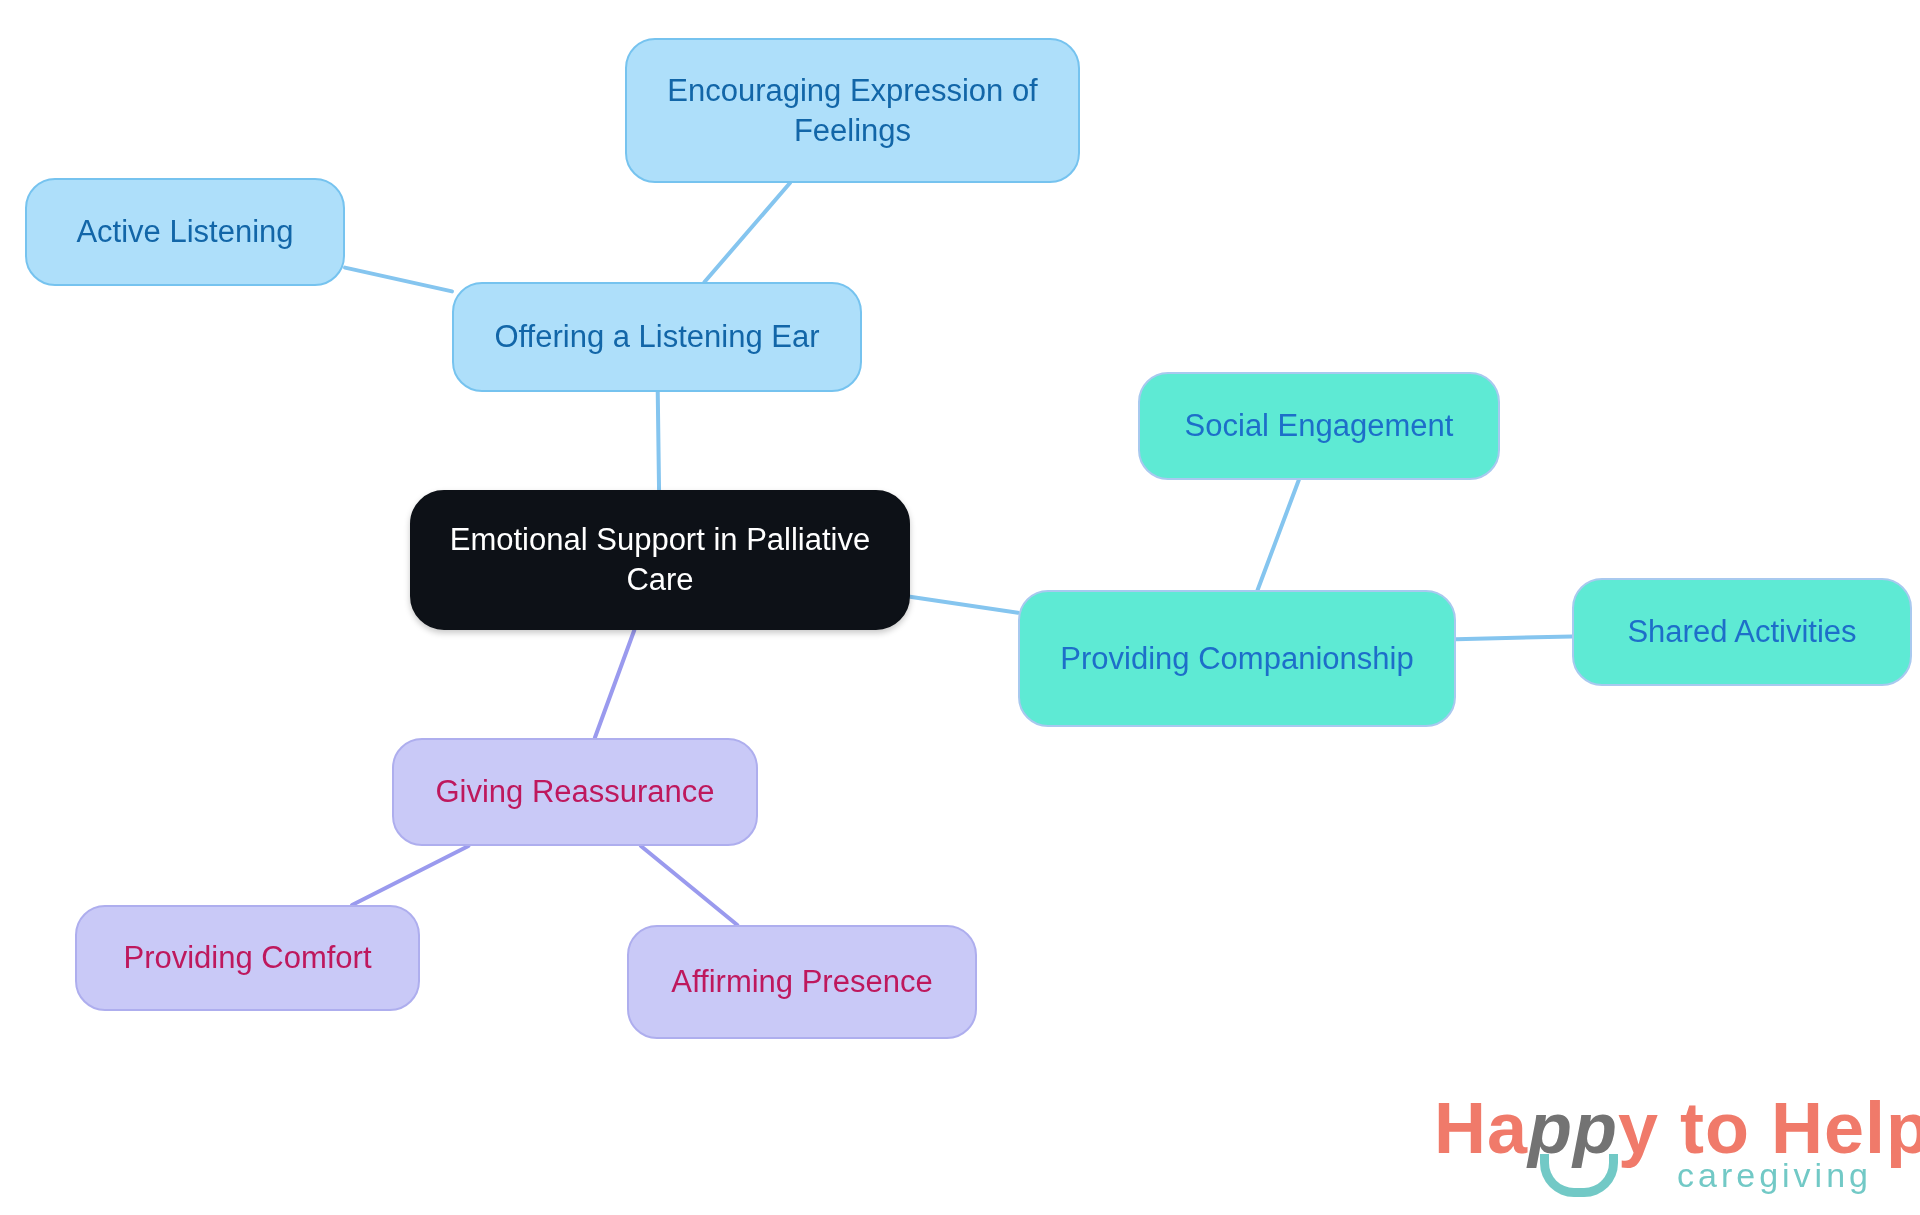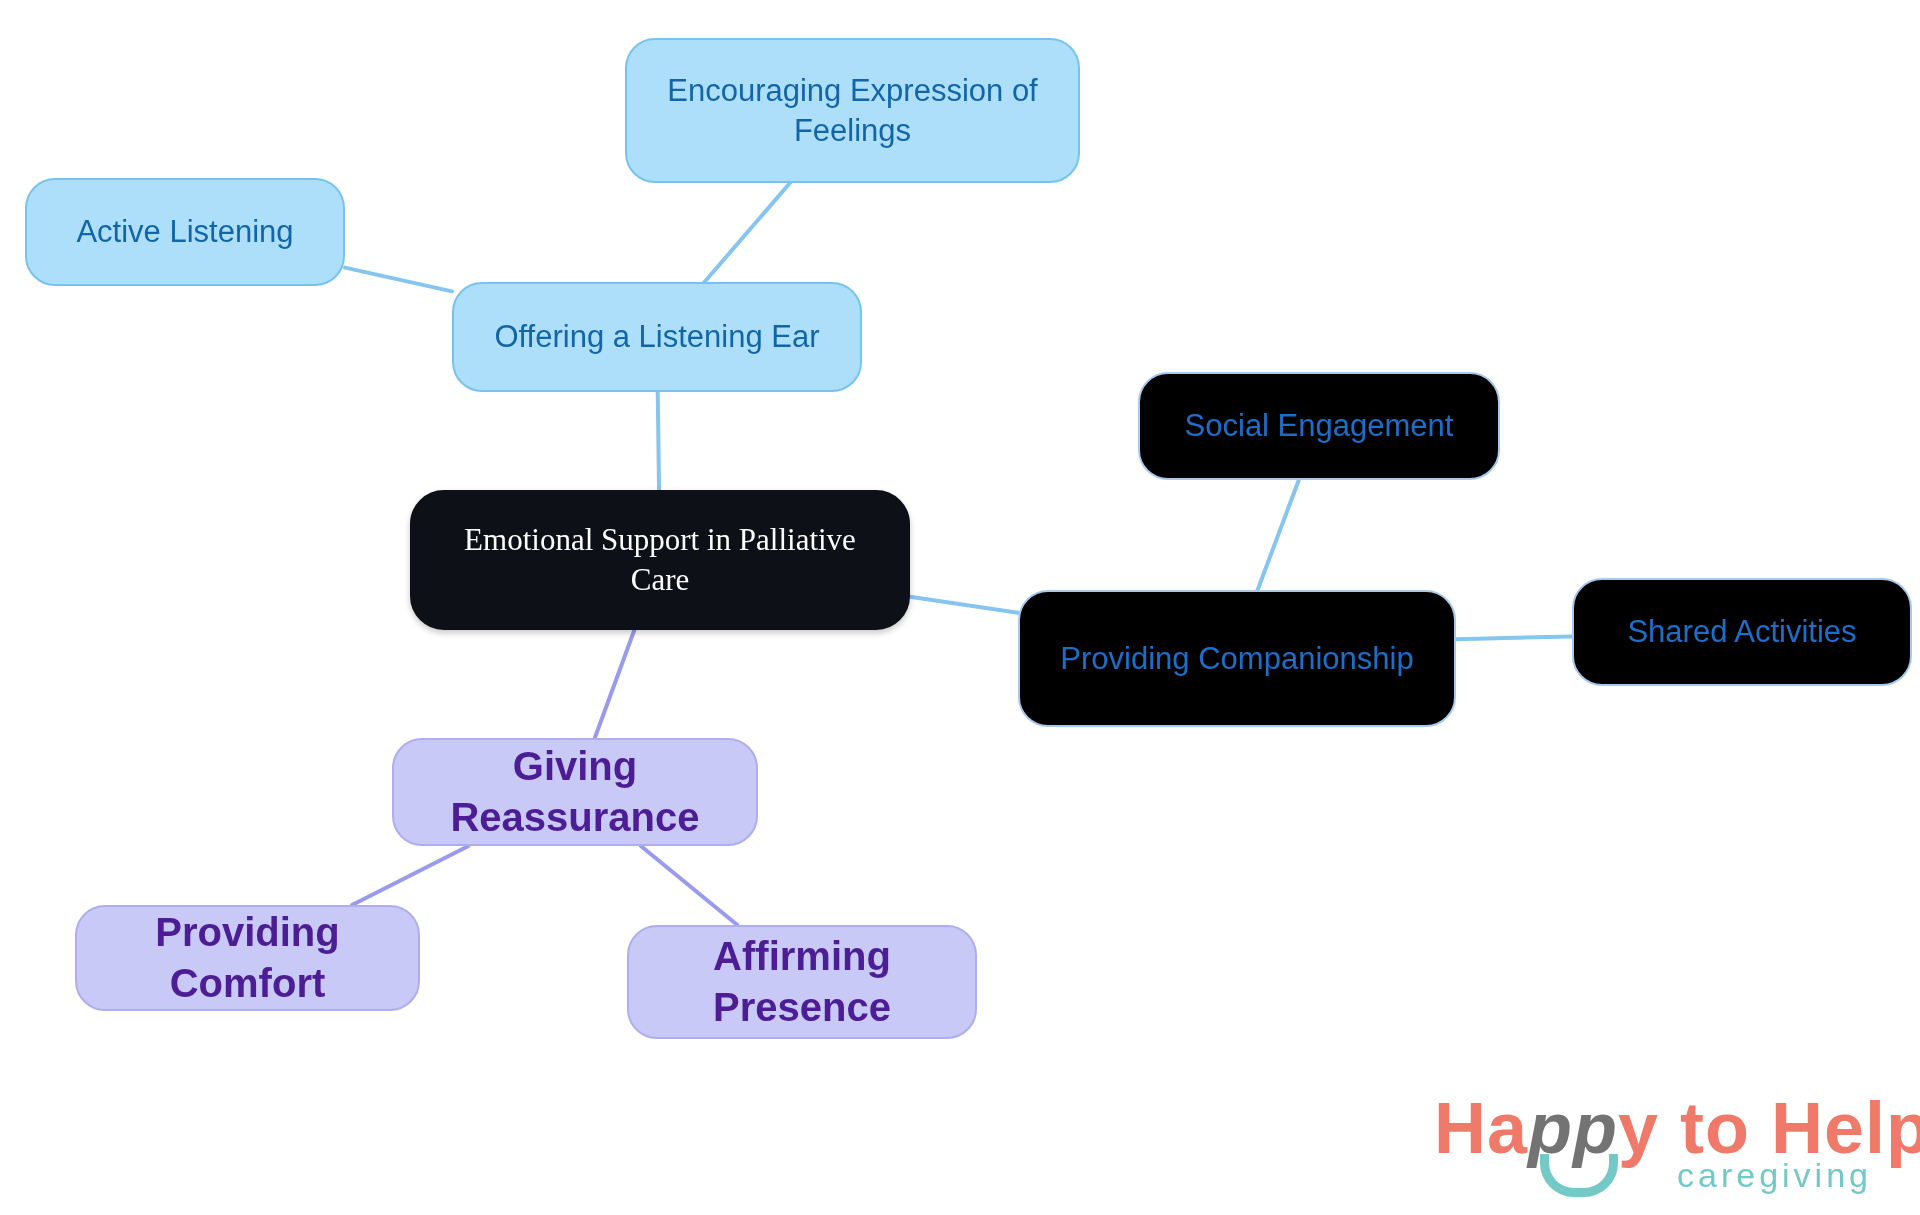--- a/index.html
+++ b/index.html
@@ -41,41 +41,39 @@
     padding: 6px 32px;
     white-space: pre-line;
   }
   .node.root {
     background: #0d1117;
     border-color: #0d1117;
     color: #ffffff;
     border-radius: 34px;
     font-size: 31px;
     box-shadow: 0 3px 6px rgba(0,0,0,0.22);
-    font-family: Liberation Serif, serif;
   }
   .node.cyan {
     background: #aedffa;
     border-color: #76c3ef;
     color: #1266a8;
     font-size: 31px;
   }
   .node.blue {
-    background: #000000;
+    background: #5eead4;
     border-color: #a8c9ef;
     color: #1d6ec9;
     font-size: 31px;
     text-align: center;
   }
   .node.purple {
     background: #c9c9f7;
     border-color: #aeaeee;
-    color: #4c1d95;
-    font-size: 40px;
-    font-weight: bold;
+    color: #be185d;
+    font-size: 31px;
   }
   #logo {
     position: absolute;
     left: 1434px;
     top: 1092px;
     width: 440px;
     height: 110px;
   }
   .logo-wordmark {
     position: absolute;

